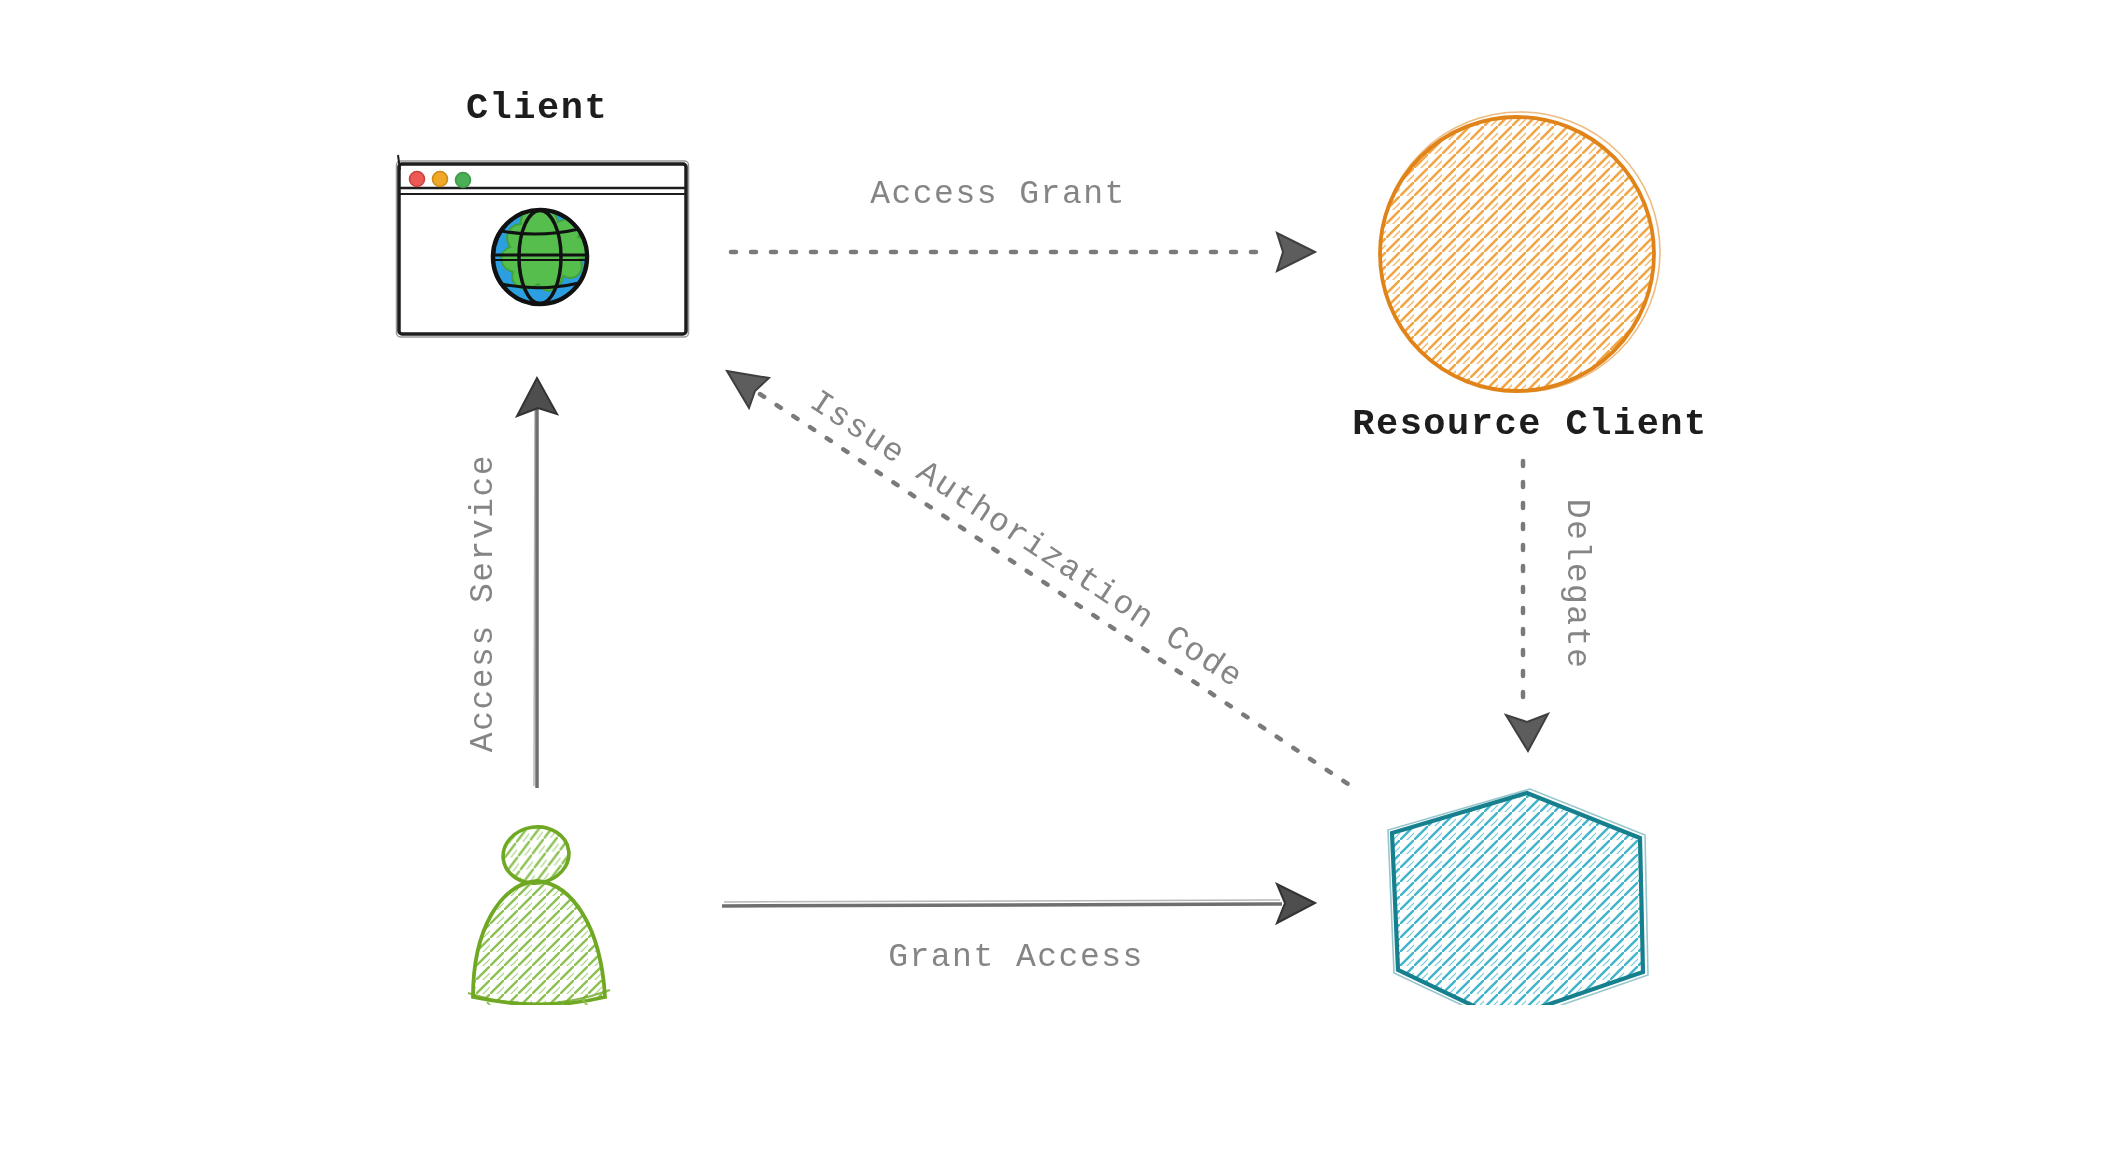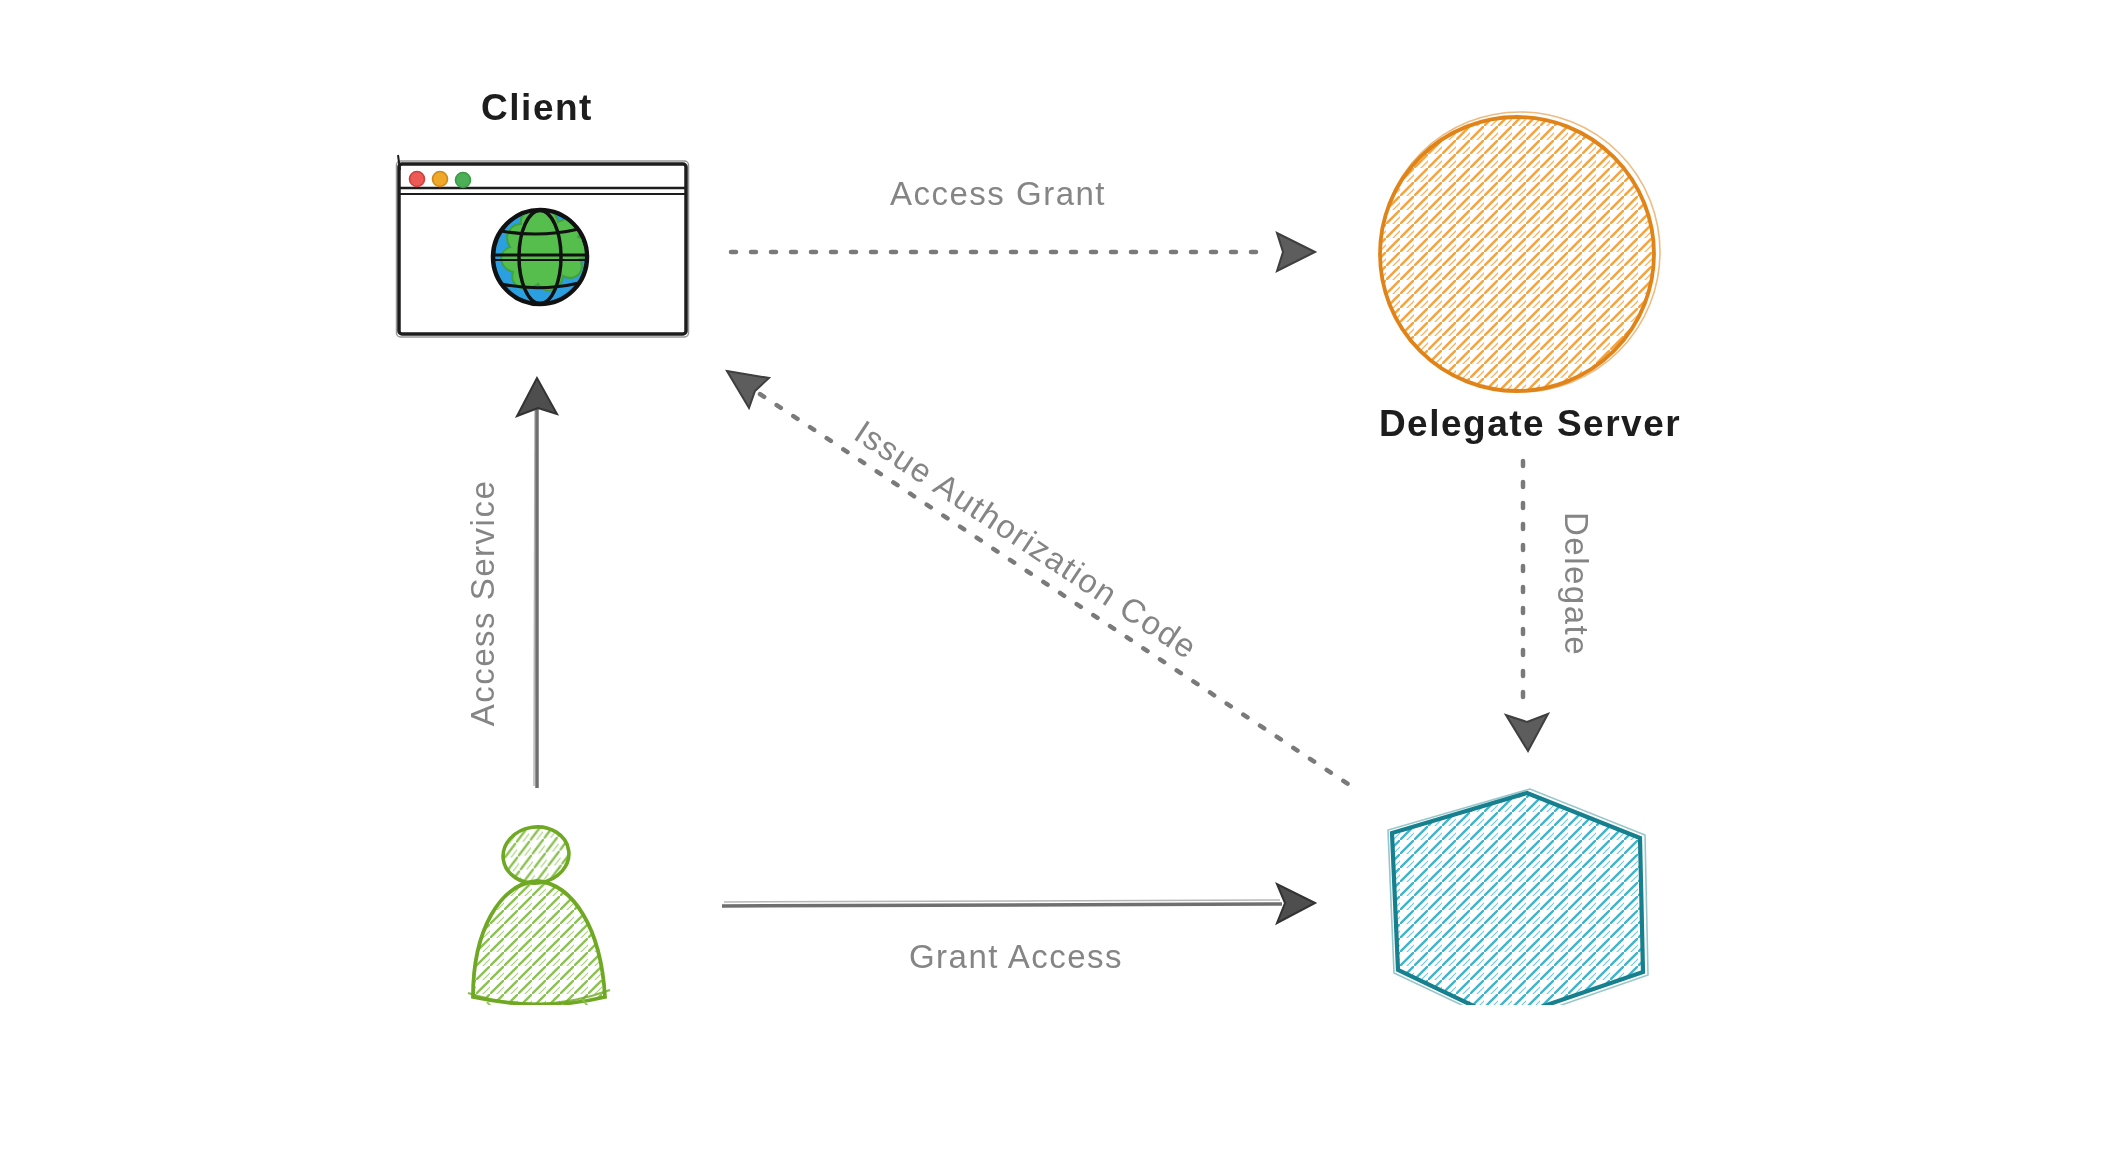--- a/index.html
+++ b/index.html
@@ -1,21 +1,21 @@
 <!DOCTYPE html>
 <html><head>
 <meta charset="utf-8">
 <style>
   html,body{margin:0;padding:0;background:#ffffff;}
   #canvas{
     position:relative;
     width:2116px;height:1005px;
     background:#ffffff;
     overflow:hidden;
-    font-family:Liberation Sans, sans-serif;
+    font-family:Liberation Mono, monospace;
   }
   #shapes{position:absolute;left:0;top:0;width:2116px;height:1164px;}
   .lbl{
     position:absolute;
     transform:translate(-50%,-50%);
     white-space:nowrap;
     user-select:none;
   }
   .node-lbl{
     font-size:37px;
@@ -124,21 +124,21 @@
 
     <g>
       <path d="M722,906 L1282,904" stroke="#6f6f6f" stroke-width="3.5" fill="none"></path>
       <path d="M724,902 L1280,900" stroke="#6f6f6f" stroke-width="1.5" opacity="0.5" fill="none"></path>
       <polygon points="1315,903 1277,884 1285,903 1277,923" fill="#4e4e4e" stroke="#333333" stroke-width="2"></polygon>
     </g>
   </svg>
 
   <div class="lbl node-lbl" style="left:537px;top:108px;">Client</div>
 
-  <div class="lbl node-lbl" style="left:1530px;top:424px;">Delegate Server</div>
+  <div class="lbl node-lbl" style="left:1530px;top:424px;">Resource Client</div>
 
 
 
   <div class="lbl edge-lbl" style="left:998px;top:194px;">Access Grant</div>
 
   <div class="lbl edge-lbl rot-diag" style="left:1026px;top:540px;">Issue Authorization Code</div>
 
   <div class="lbl edge-lbl rot-down" style="left:1576px;top:584px;">Delegate</div>
 
   <div class="lbl edge-lbl rot-up" style="left:483px;top:603px;">Access Service</div>

